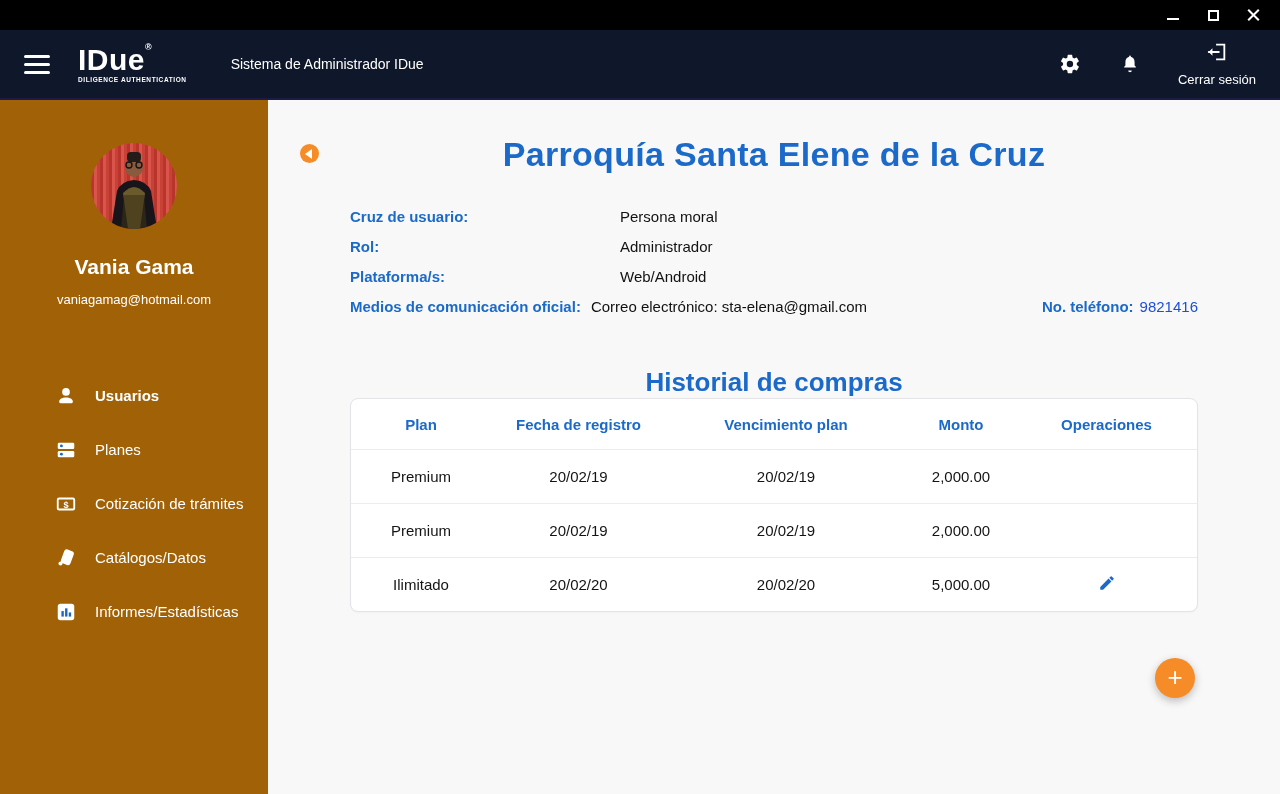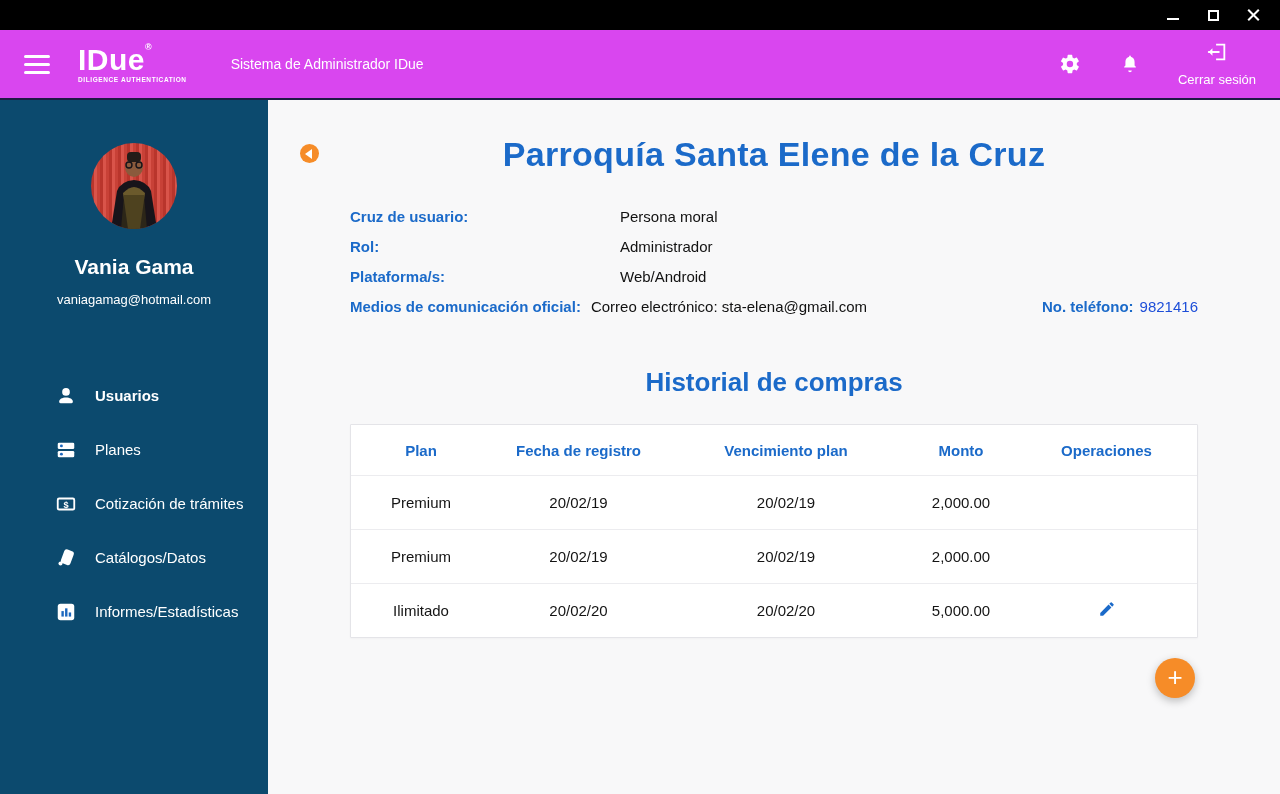--- a/index.html
+++ b/index.html
@@ -24,41 +24,41 @@
   .glyph-max { width:11px; height:11px; border:2px solid #fff; }
   .glyph-close { position:relative; width:13px; height:13px; }
   .glyph-close::before,.glyph-close::after {
     content:""; position:absolute; left:-1px; top:5px; width:15px; height:2px; background:#fff;
   }
   .glyph-close::before { transform:rotate(45deg); }
   .glyph-close::after  { transform:rotate(-45deg); }
 
   
   .appbar {
-    height:70px; background:#d946ef; color:#fff;
+    height:70px; background:#0f172a; color:#fff;
     display:flex; align-items:center; padding:0 24px;
     border-bottom:2px solid #1d1a45;
   }
   .hamburger { width:26px; display:flex; flex-direction:column; gap:5px; cursor:pointer; margin-right:28px; }
   .hamburger span { display:block; height:3px; background:#fff; border-radius:2px; }
   .brand { display:flex; flex-direction:column; line-height:1; margin-right:44px; }
   .brand-main { font-size:30px; font-weight:bold; letter-spacing:0.5px; position:relative; }
   .brand-reg { font-size:9px; vertical-align:top; position:relative; top:-2px; }
   .brand-sub { font-size:6.5px; letter-spacing:0.6px; margin-top:2px; font-weight:bold; }
   .app-subtitle { font-size:14px; }
   .appbar-right { margin-left:auto; display:flex; align-items:center; gap:36px; }
   .iconbtn { width:24px; height:24px; display:flex; align-items:center; justify-content:center; cursor:pointer; }
   .logout { display:flex; align-items:center; gap:9px; cursor:pointer;flex-direction:column; }
   .logout-label { font-size:13px; }
 
   
   .layout { display:flex; height:694px; }
 
   
-  .sidebar { width:268px; background:#0c4a6e; color:#fff; flex-shrink:0; }
+  .sidebar { width:268px; background:#a16207; color:#fff; flex-shrink:0; }
   .avatar-wrap { display:flex; justify-content:center; margin-top:43px; }
   .avatar {
     width:86px; height:86px; border-radius:50%; overflow:hidden; position:relative;
     background:repeating-linear-gradient(90deg,#b9352c 0 3px,#d9544a 3px 6px,#c84137 6px 9px);
   }
   .avatar svg { position:absolute; left:0; top:0; }
   .profile-name { text-align:center; font-size:21px; font-weight:bold; margin-top:26px; }
   .profile-email { text-align:center; font-size:13px; margin-top:13px; }
   .nav { margin-top:62px; }
   .nav-item {
@@ -90,22 +90,22 @@
   .field-value { font-size:15px; color:#111; }
   .phone-group { margin-left:auto; display:flex; align-items:center; gap:6px; }
   .phone-label { color:#1B6AC9; font-weight:bold; font-size:15px; }
   .phone-value { font-size:15px; color:#1d4ed8; }
 
   .section-title {
     text-align:center; color:#1B6AC9; font-size:26px; font-weight:bold; margin-top:52px;
   }
 
   .purchase-table {
-    margin-top:26px; background:#fff;
-    border:1px solid #E4E4E8; border-radius:1px;
+    background:#fff;
+    border:1px solid #E4E4E8; border-radius:8px;
     box-shadow:0 1px 2px rgba(0,0,0,0.03);
   }
   .t-row {
     display:grid; grid-template-columns:140px 175px 240px 110px 1fr;
     align-items:center; min-height:54px;
   }
   .t-row.head { min-height:50px; }
   .t-row + .t-row { border-top:1px solid #ECECEF; }
   .t-cell { text-align:center; font-size:15px; padding:6px 4px; }
   .t-row.head .t-cell { color:#1B6AC9; font-weight:bold; }

